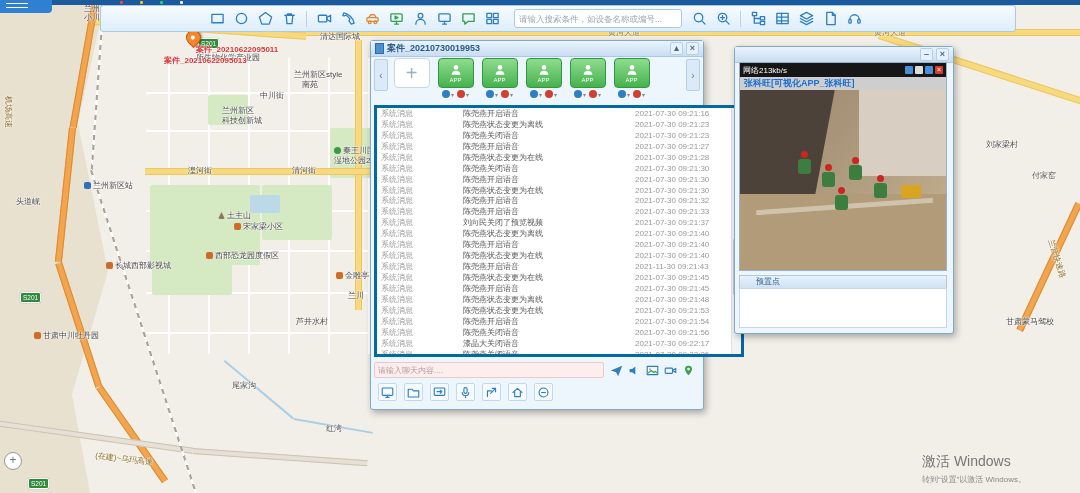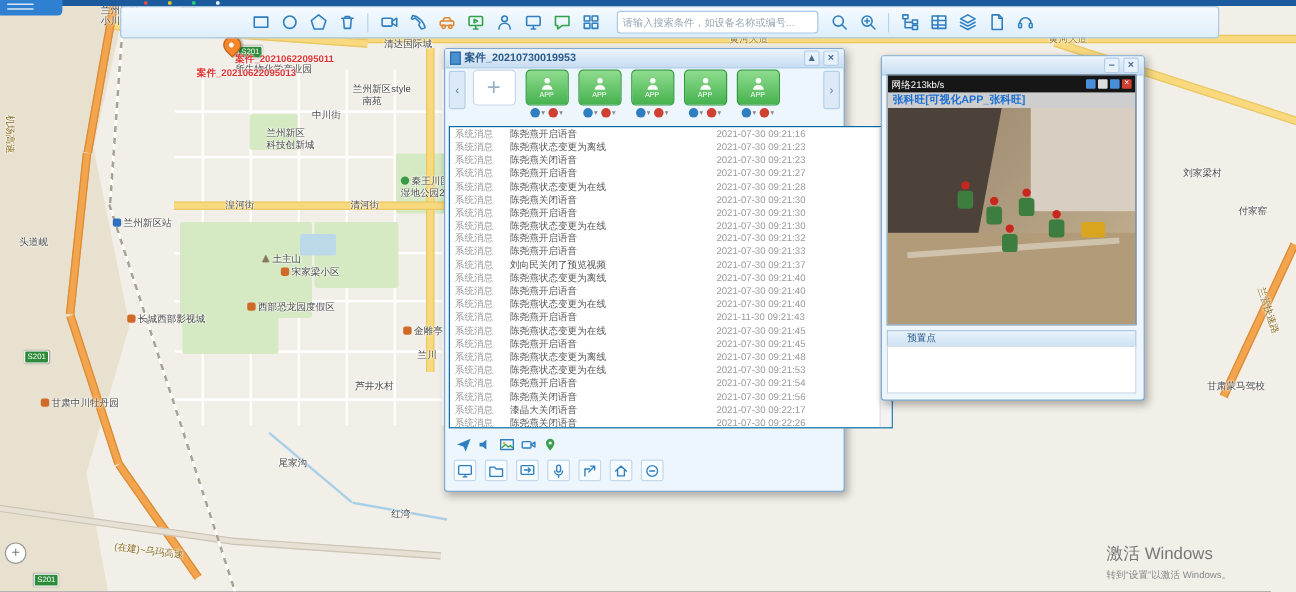--- a/index.html
+++ b/index.html
@@ -82,25 +82,25 @@
                display:flex;flex-direction:column;align-items:center;justify-content:center;}
   .card.member svg{width:14px;height:14px;}
   .card-label{font-size:6px;color:#fff;line-height:6px;}
   .controls{display:flex;gap:3px;margin-top:2px;}
   .ctl{display:flex;align-items:center;}
   .c-dot{width:8px;height:8px;border-radius:50%;}
   .c-audio{background:#2f7fc0;} .c-video{background:#d04030;}
   .caret{font-size:6px;color:#888;margin-left:1px;}
 
   .msg-list{position:absolute;left:3px;top:64px;width:370px;height:252px;background:#fff;
-            border:1px solid #0369a1;box-sizing:border-box;overflow:hidden;}
+            border:3px solid #0369a1;box-sizing:border-box;overflow:hidden;}
   #msg-rows{position:absolute;left:0;top:0;right:9px;}
   .msg-row{display:flex;height:10.95px;align-items:center;font-size:8px;white-space:nowrap;}
   .m-type{width:46px;padding-left:4px;color:#999;flex:none;}
-  .m-text{width:172px;color:#555;overflow:hidden;flex:none;}
+  .m-text{width:172px;color:#555;overflow:hidden;flex:none;margin-left:36px;}
   .m-time{color:#999;}
   .vbar{position:absolute;right:0;top:0;width:9px;height:100%;background:#f3f3f3;border-left:1px solid #e2e2e2;}
   .vthumb{position:absolute;right:1px;top:130px;width:7px;height:58px;background:#c4c4c4;border-radius:3px;}
 
   .chat-row{position:absolute;left:3px;top:320px;width:326px;height:18px;display:flex;align-items:center;}
   #chat-input{width:222px;height:14px;background:#fdeeee;border:1px solid #eec8c8;border-radius:2px;
               font-size:8px;padding:0 3px;color:#555;font-family:"Liberation Sans",sans-serif;}
   #chat-input::placeholder{color:#b89a9a;}
   .chat-icons{display:flex;margin-left:5px;gap:4px;}
   .chat-icons span{width:14px;height:14px;display:flex;align-items:center;justify-content:center;}
@@ -197,21 +197,21 @@
         <span class="mlabel" style="left: 196px; top: 52px;">所生物化学产业园</span>
         <span class="mlabel" style="left: 294px; top: 69px;">兰州新区style</span>
         <span class="mlabel" style="left: 302px; top: 79px;">南苑</span>
         <span class="mlabel" style="left: 260px; top: 90px;">中川街</span>
         <span class="mlabel" style="left: 222px; top: 105px;">兰州新区</span>
         <span class="mlabel" style="left: 222px; top: 115px;">科技创新城</span>
         <span class="mlabel" style="left: 334px; top: 145px;"><span class="dot icon-tree"></span>秦王川国家</span>
         <span class="mlabel" style="left: 334px; top: 155px;">湿地公园2期</span>
         <span class="mlabel" style="left: 188px; top: 165px;">湟河街</span>
         <span class="mlabel" style="left: 292px; top: 165px;">清河街</span>
-        <span class="mlabel" style="left: 84px; top: 180px; margin-left: 10px;"><span class="dot icon-train"></span>兰州新区站</span>
+        <span class="mlabel" style="left: 84px; top: 180px;"><span class="dot icon-train"></span>兰州新区站</span>
         <span class="mlabel" style="left: 218px; top: 210px;"><span class="dot icon-hill"></span>土主山</span>
         <span class="mlabel" style="left: 234px; top: 221px;"><span class="dot icon-home"></span>宋家梁小区</span>
         <span class="mlabel" style="left: 206px; top: 250px;"><span class="dot icon-home"></span>西部恐龙园度假区</span>
         <span class="mlabel" style="left: 106px; top: 260px;"><span class="dot icon-home"></span>长城西部影视城</span>
         <span class="mlabel" style="left: 336px; top: 270px;"><span class="dot icon-home"></span>金雕亭</span>
         <span class="mlabel" style="left: 348px; top: 290px;">兰川</span>
         <span class="mlabel" style="left: 16px; top: 196px;">头道岘</span>
         <span class="mlabel" style="left: 34px; top: 330px;"><span class="dot icon-home"></span>甘肃中川牡丹园</span>
         <span class="mlabel" style="left: 296px; top: 316px;">芦井水村</span>
         <span class="mlabel" style="left: 232px; top: 380px;">尾家沟</span>
@@ -602,20 +602,21 @@
             <span class="m-text">陈尧燕关闭语音</span>
             <span class="m-time">2021-07-30 09:22:26</span>
           </div>
         </div>
       <div class="vbar">
           <div class="vthumb"></div>
         </div>
     </div>
 
     <div class="chat-row">
+      <input id="chat-input" type="text" placeholder="请输入聊天内容...." style="">
       <span class="chat-icons">
         <span>
             <svg viewBox="0 0 16 16">
               <path d="M1 8l14-6-5 13-2.5-5z" fill="#2f7fc0" stroke="none"></path>
             </svg>
           </span>
         <span>
             <svg viewBox="0 0 16 16">
               <path d="M2 6v4h3l4 3V3L5 6z" fill="#2f7fc0" stroke="none"></path>
             </svg>

